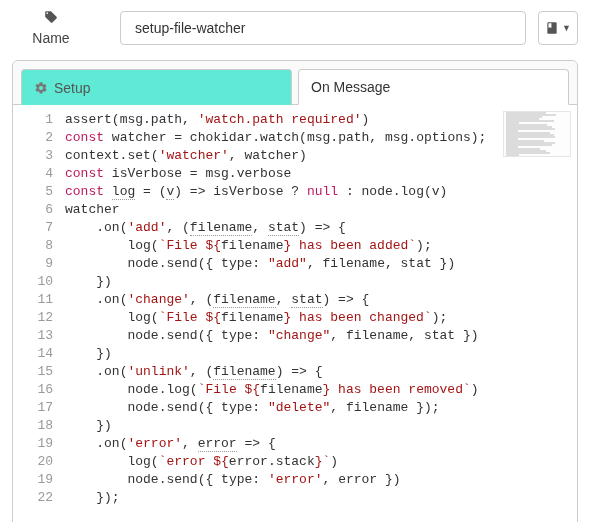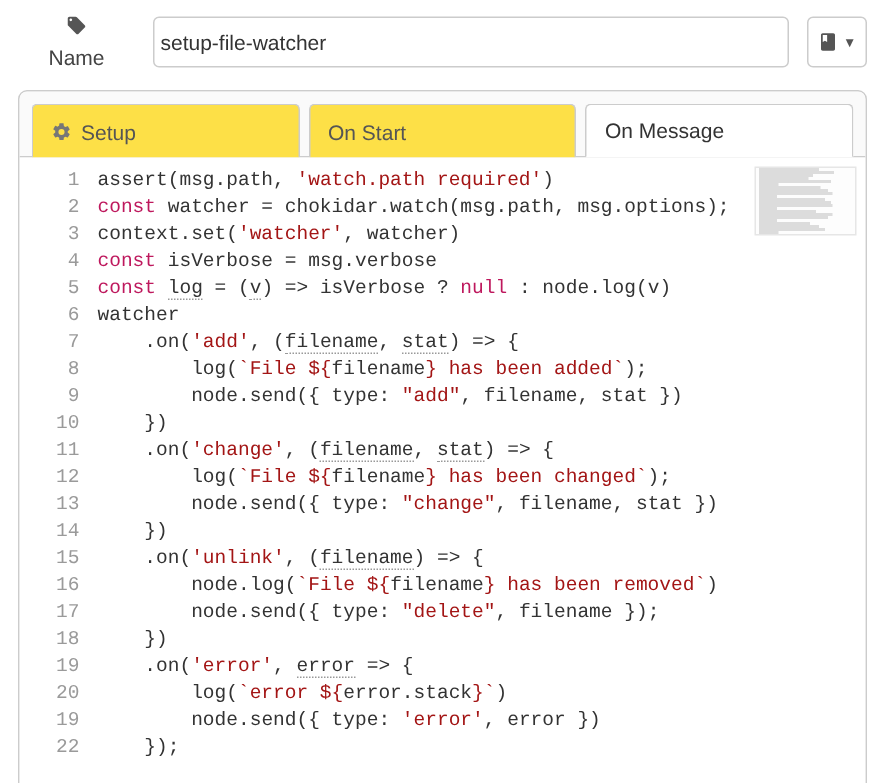--- a/index.html
+++ b/index.html
@@ -24,27 +24,28 @@
     align-items: center;
     gap: 6px;
     min-width: 78px;
     color: #444;
     flex-direction: column;
   }
   .tag-icon { width: 14px; height: 14px; fill: #555; flex-shrink: 0; }
   .name-input {
     flex: 1;
     height: 34px;
-    padding: 4px 4px;
+    padding: 4px 14px;
     border: 1px solid #ccc;
     border-radius: 4px;
     font-size: 14px;
     color: #333;
     outline: none;
     background: #fff;
+    margin-left: 18px;
   }
   .menu-btn {
     width: 40px;
     height: 34px;
     border: 1px solid #ccc;
     border-radius: 4px;
     background: #fff;
     display: flex;
     align-items: center;
     justify-content: center;
@@ -70,21 +71,21 @@
   .tab {
     flex: 1;
     height: 36px;
     display: flex;
     align-items: center;
     gap: 6px;
     padding: 0 12px;
     border: 1px solid #ccc;
     border-bottom: none;
     border-radius: 4px 4px 0 0;
-    background: #fde047;
+    background: #5eead4;
     color: #555;
     font-size: 14px;
     cursor: pointer;
     position: relative;
     margin-bottom: -1px;
   }
   .tab.active {
     background: #fff;
     color: #333;
     font-weight: 400;
@@ -157,23 +158,20 @@
     </div>
   </div>
 
   <div class="panel">
     <div class="tabs" id="tabs">
         <div class="tab">
           <svg class="gear-icon" viewBox="0 0 24 24">
             <path d="M19.14 12.94a7.49 7.49 0 0 0 .05-.94 7.49 7.49 0 0 0-.05-.94l2.03-1.58a.5.5 0 0 0 .12-.64l-1.92-3.32a.5.5 0 0 0-.6-.22l-2.39.96a7.03 7.03 0 0 0-1.62-.94l-.36-2.54A.5.5 0 0 0 13.9 2h-3.8a.5.5 0 0 0-.5.42l-.36 2.54c-.58.24-1.12.55-1.62.94l-2.39-.96a.5.5 0 0 0-.6.22L2.71 8.48a.5.5 0 0 0 .12.64l2.03 1.58c-.03.31-.05.63-.05.94s.02.63.05.94L2.83 14.16a.5.5 0 0 0-.12.64l1.92 3.32c.14.24.43.34.6.22l2.39-.96c.5.39 1.04.7 1.62.94l.36 2.54c.04.24.25.42.5.42h3.8c.25 0 .46-.18.5-.42l.36-2.54c.58-.24 1.12-.55 1.62-.94l2.39.96c.17.12.46.02.6-.22l1.92-3.32a.5.5 0 0 0-.12-.64l-2.03-1.58zM12 15.5A3.5 3.5 0 1 1 12 8.5a3.5 3.5 0 0 1 0 7z"></path>
           </svg>
           <span>Setup</span>
-        </div>
-        <div class="tab">
-          <span>On Start</span>
         </div>
         <div class="tab active">
           <span>On Message</span>
         </div>
       </div>
     <div class="editor">
       <div class="minimap">
         <div class="mline" style="width:60%"></div>
           <div class="mline" style="width:75%"></div>
         <div class="mline" style="width:55%"></div>

